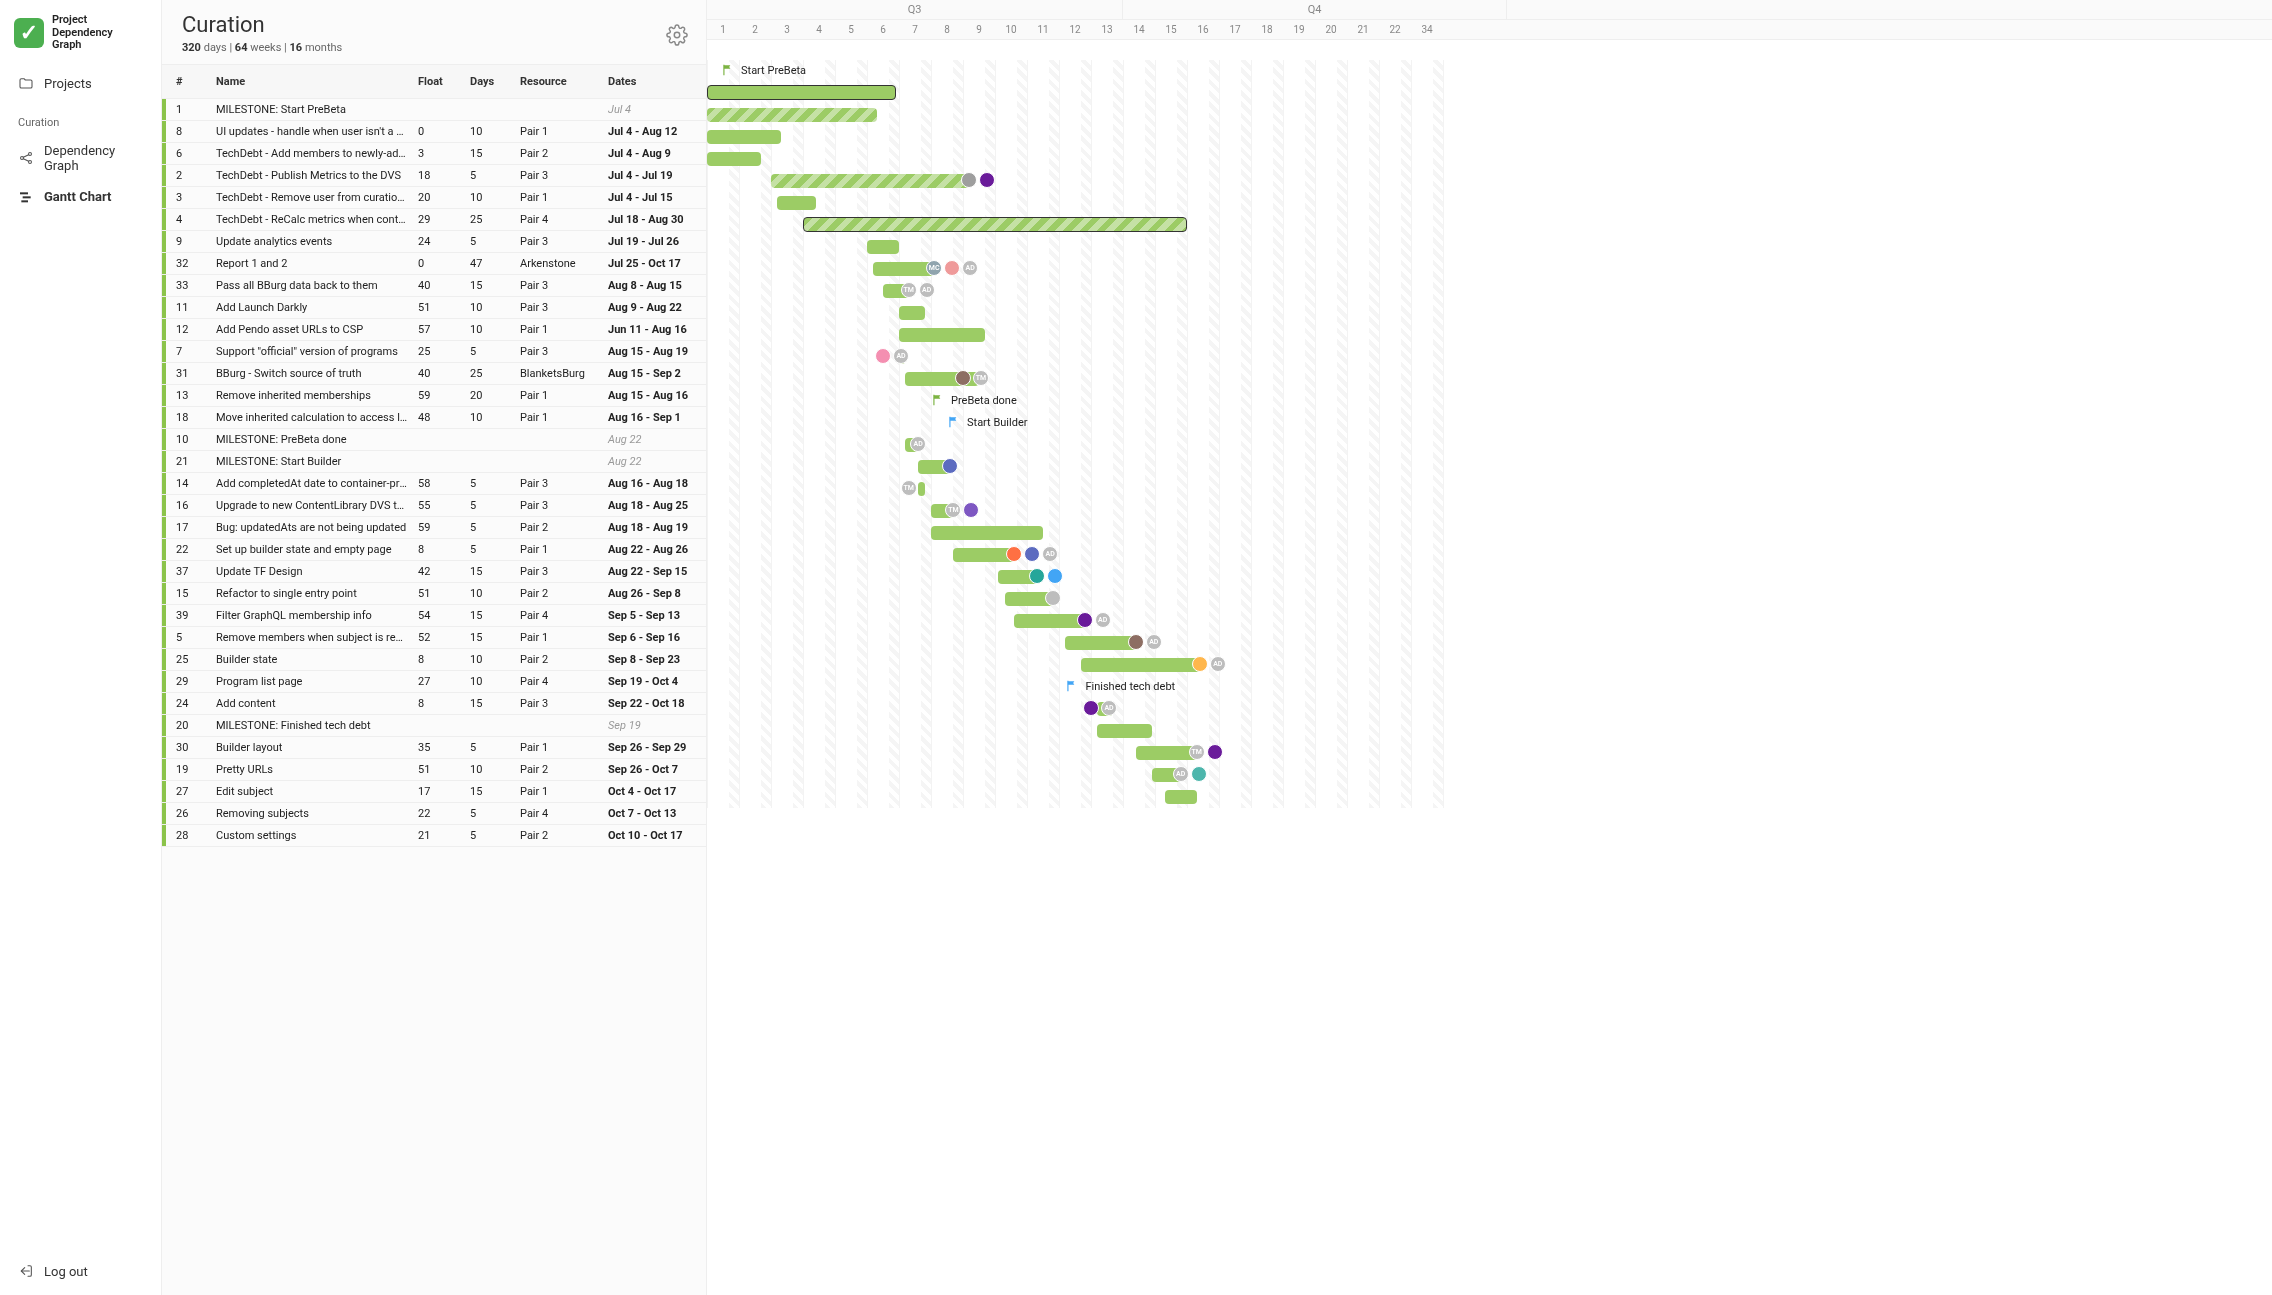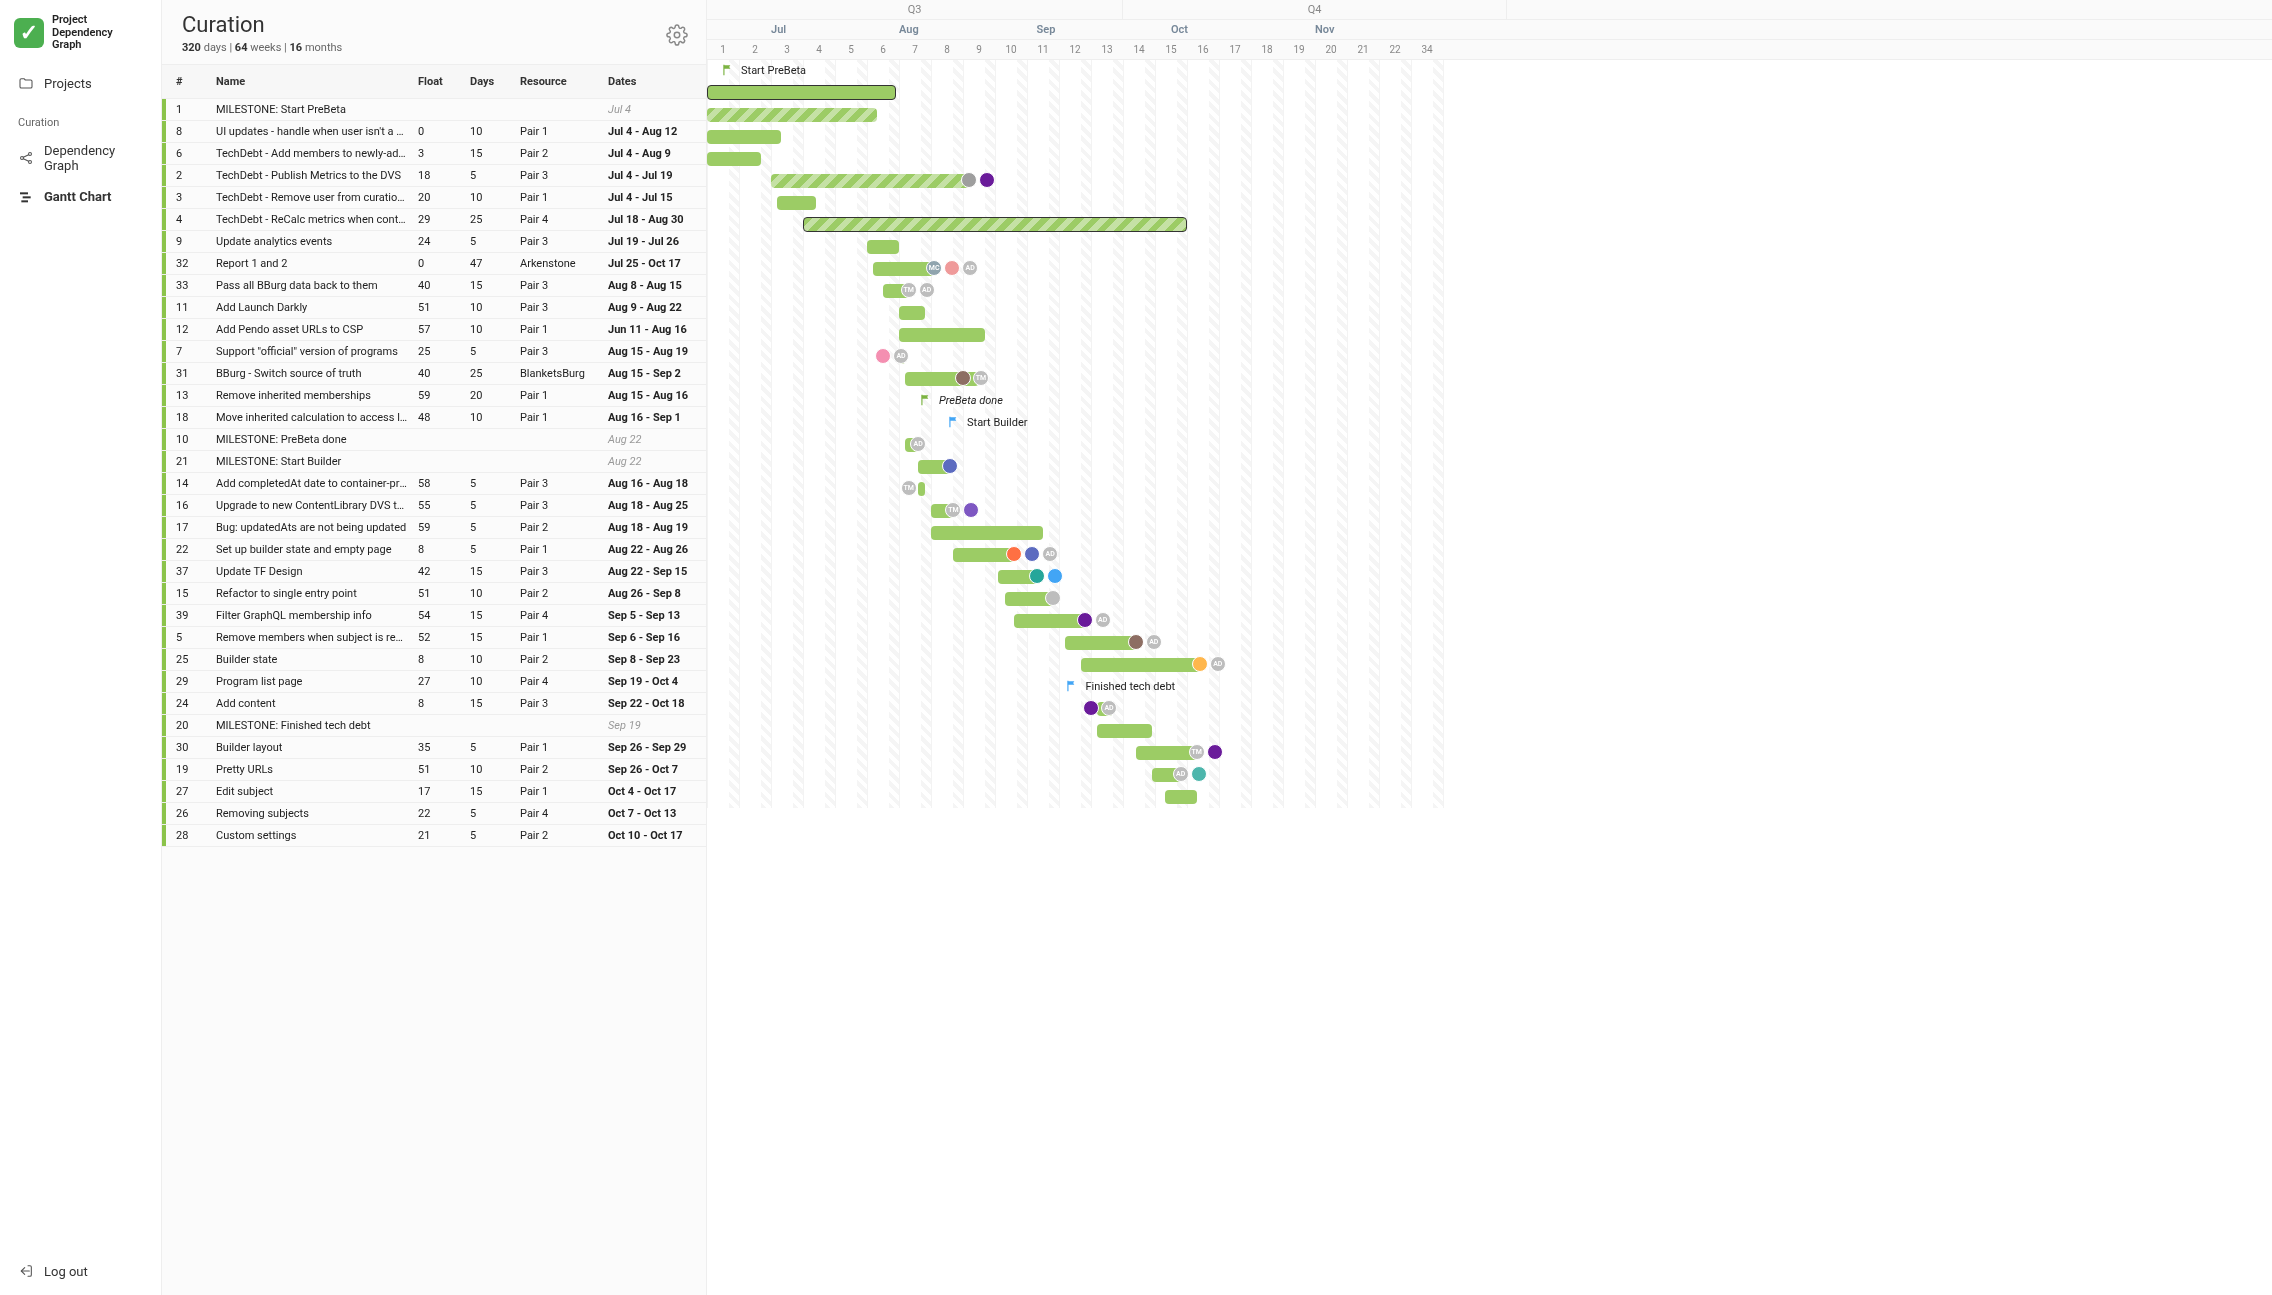--- a/index.html
+++ b/index.html
@@ -468,27 +468,20 @@
 </section>
 
 <div class="splitter">
   <div class="splitter-handle"></div>
 </div>
 
 <section class="gantt">
   <div class="gantt-header-quarters" id="q-head">
       <div class="qcell" style="width: 416px;">Q3</div>
       <div class="qcell" style="width: 384px;">Q4</div>
-    </div>
-  <div class="gantt-header-months" id="m-head">
-      <div class="mlabel" style="left: 64px;">Jul</div>
-      <div class="mlabel" style="left: 192px;">Aug</div>
-      <div class="mlabel" style="left: 329.6px;">Sep</div>
-      <div class="mlabel" style="left: 464px;">Oct</div>
-      <div class="mlabel" style="left: 608px;">Nov</div>
     </div>
   <div class="gantt-header-weeks" id="w-head">
       <div class="wlabel" style="left: 16px;">1</div>
       <div class="wlabel" style="left: 48px;">2</div>
       <div class="wlabel" style="left: 80px;">3</div>
       <div class="wlabel" style="left: 112px;">4</div>
       <div class="wlabel" style="left: 144px;">5</div>
       <div class="wlabel" style="left: 176px;">6</div>
       <div class="wlabel" style="left: 208px;">7</div>
       <div class="wlabel" style="left: 240px;">8</div>
@@ -626,21 +619,21 @@
         </div>
       </div>
       <div class="gantt-row" style="width: 736px;">
         <div class="bar" style="left: 198.4px; width: 73.6px;"></div>
         <div class="avatars" style="left: 248px;">
           <div class="avatar" style="background: rgb(141, 110, 99);"></div>
           <div class="avatar" style="background: rgb(189, 189, 189);">TM</div>
         </div>
       </div>
       <div class="gantt-row" style="width: 736px;">
-        <div class="milestone-flag" style="left: 212px; font-style: italic;">
+        <div class="milestone-flag" style="left: 224px;">
           <span class="flag">
       <svg viewBox="0 0 24 24">
               <path d="M5 3v18" stroke="#7cb342" stroke-width="2"></path>
               <path d="M5 4h11l-2 3 2 3H5z" fill="#7cb342"></path>
             </svg>
     </span>
           <span>PreBeta done</span>
         </div>
       </div>
       <div class="gantt-row" style="width: 736px;">

